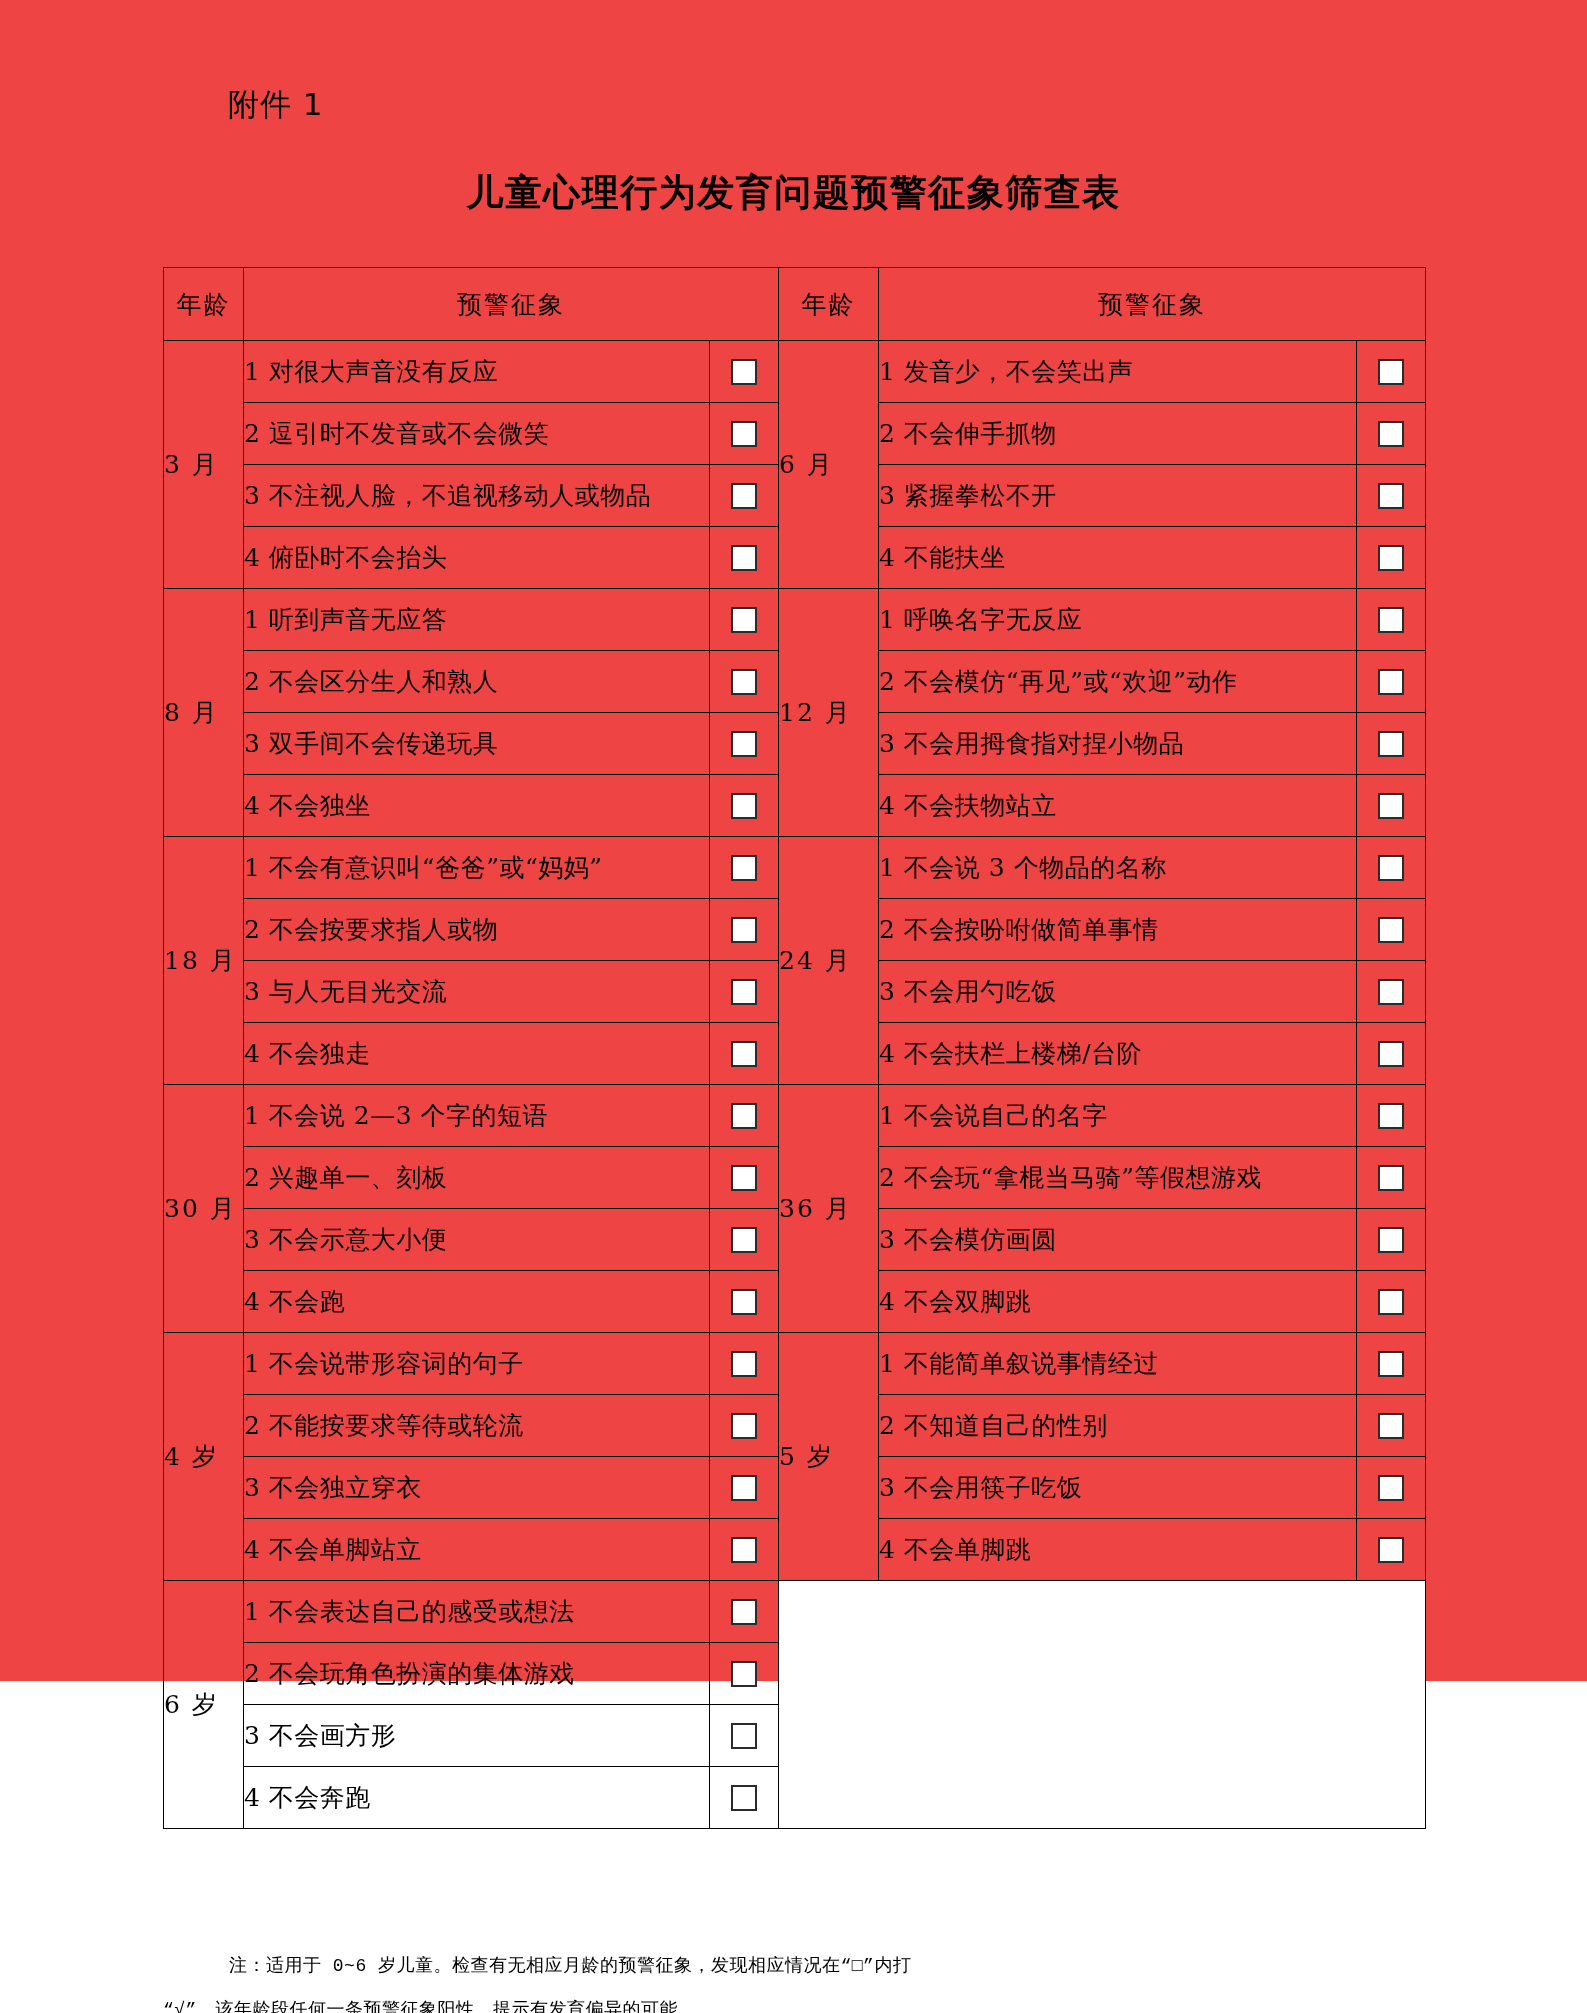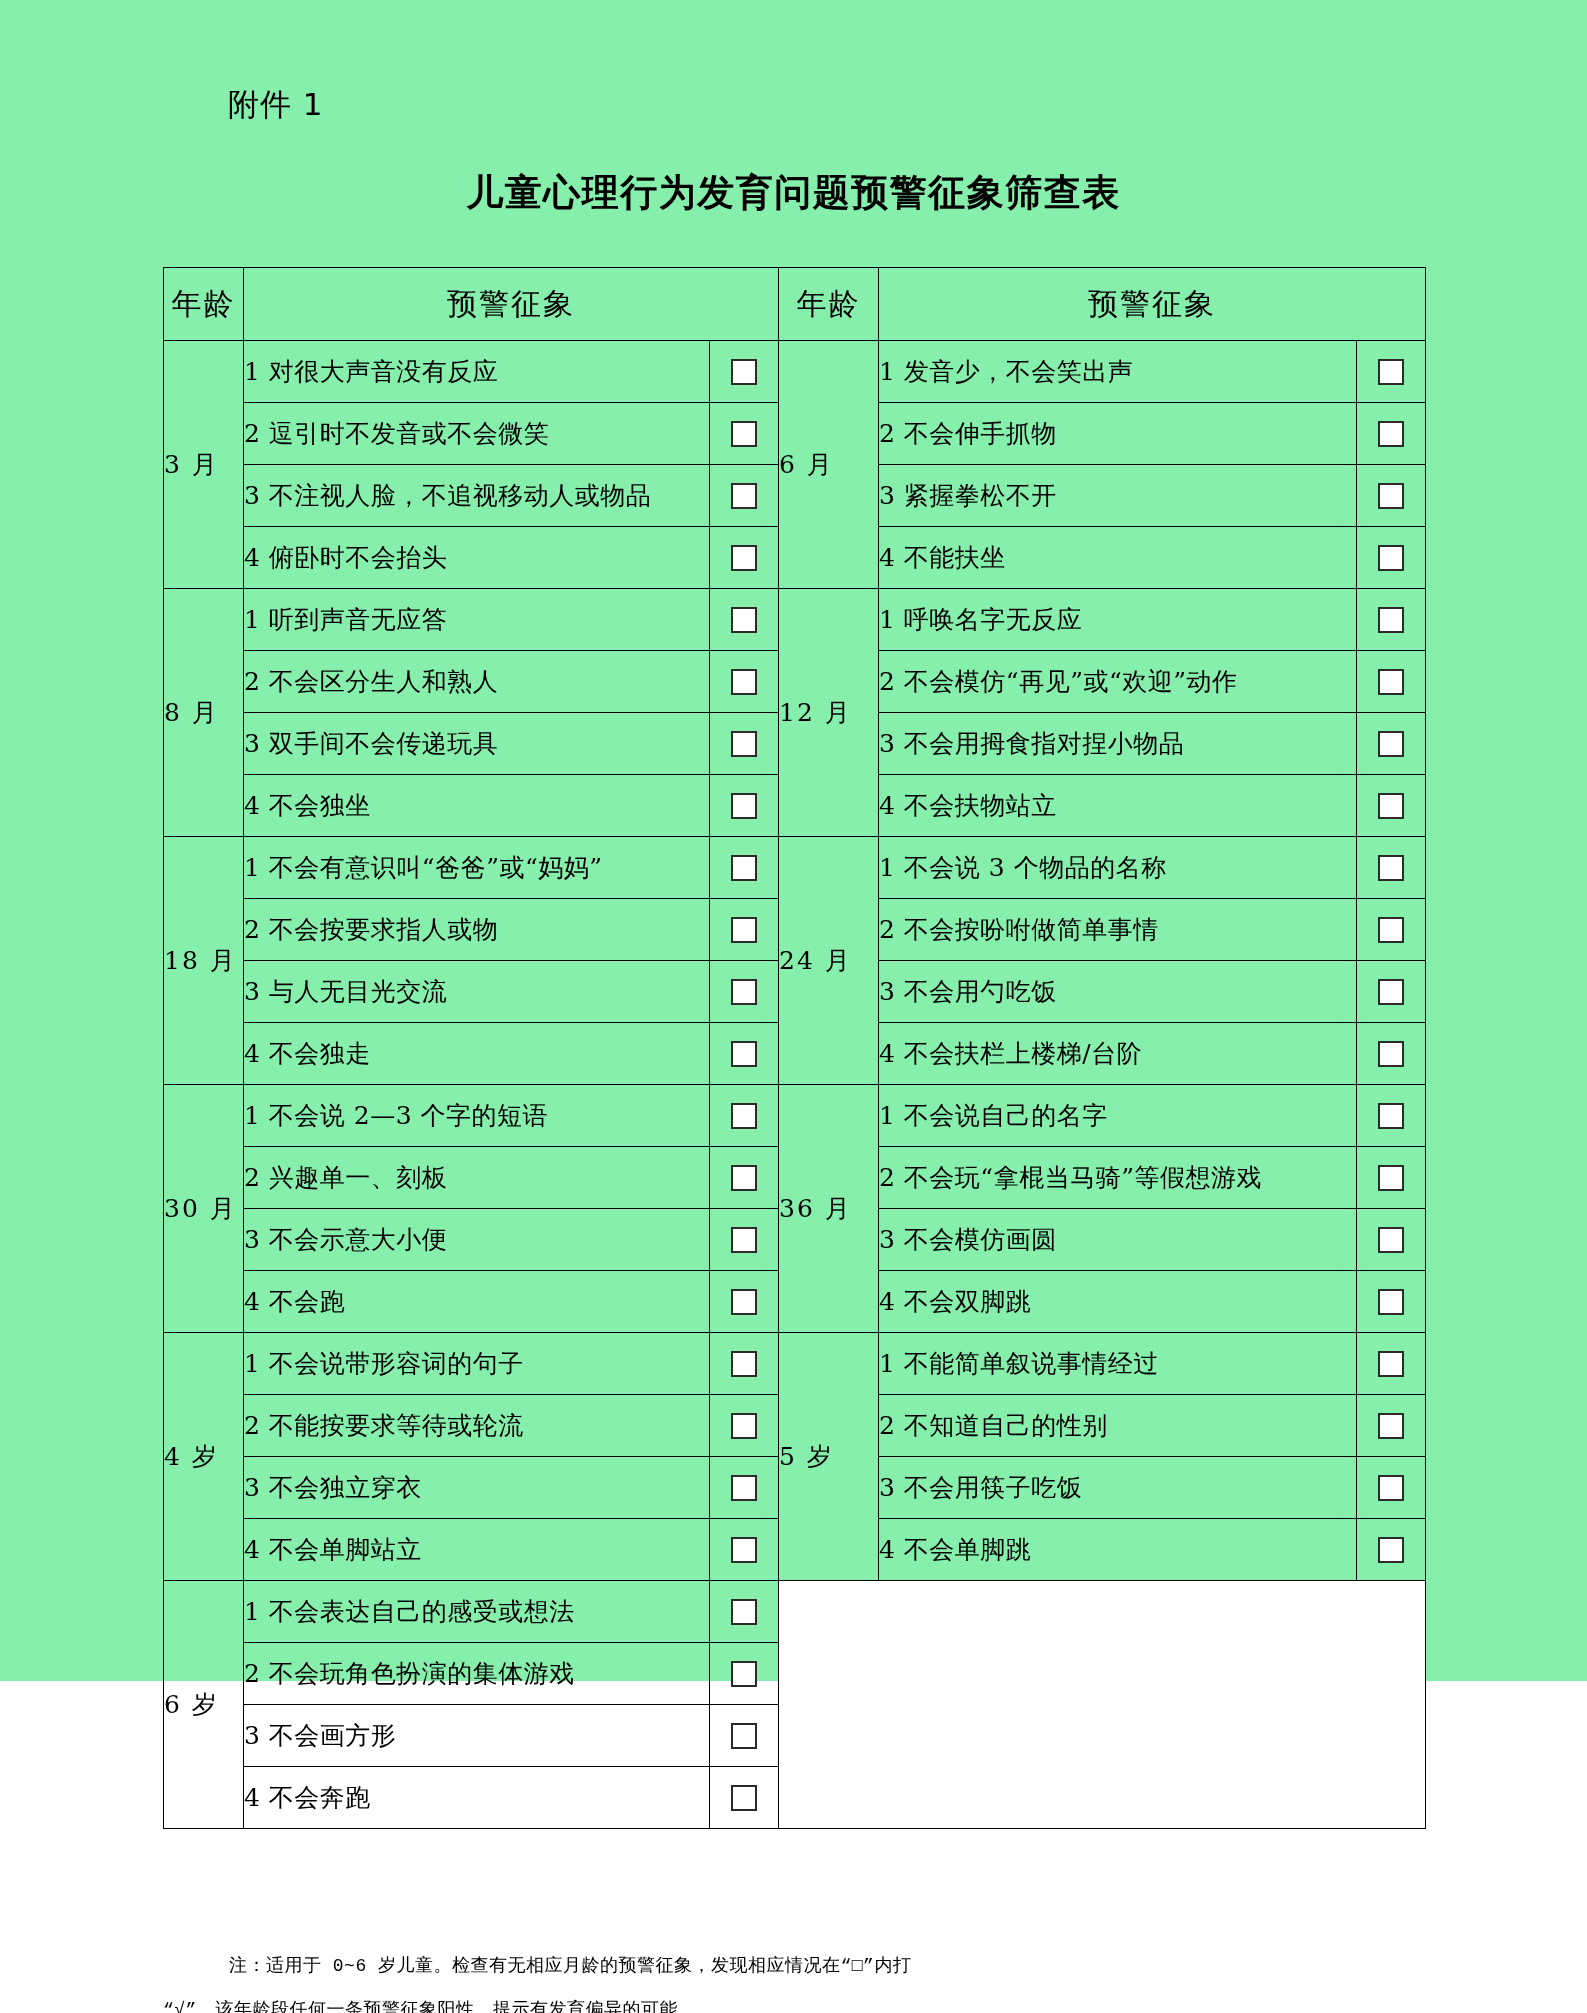--- a/index.html
+++ b/index.html
@@ -13,21 +13,21 @@
     font-family: "Liberation Serif", "DejaVu Serif", serif;
     color: #000000;
     position: relative;
     overflow: hidden;
   }
   .page {
     position: absolute;
     left: 0; top: 0;
     width: 1587px;
     height: 1681px;
-    background: #86efac;
+    background: #ef4444;
   }
   .attachment-label {
     position: absolute;
     left: 228px;
     top: 84px;
     font-size: 31px;
     letter-spacing: 1px;
     font-family: "DejaVu Sans", "Liberation Sans", sans-serif;
     font-weight: 400;
     white-space: nowrap;
@@ -65,21 +65,21 @@
   col.c-age-l   { width: 80px; }
   col.c-sign-l  { width: 466px; }
   col.c-box-l   { width: 69px; }
   col.c-age-r   { width: 100px; }
   col.c-sign-r  { width: 478px; }
   col.c-box-r   { width: 69px; }
 
   .hdr {
     height: 72px;
     text-align: center;
-    font-size: 30px;
+    font-size: 25px;
     font-family: "DejaVu Serif", "Liberation Serif", serif;
     font-weight: 700;
     letter-spacing: 2px;
   }
   .age-cell {
     text-align: left;
     font-size: 25px;
     font-weight: 700;
     font-family: "DejaVu Serif", "Liberation Serif", serif;
     letter-spacing: 2px;

